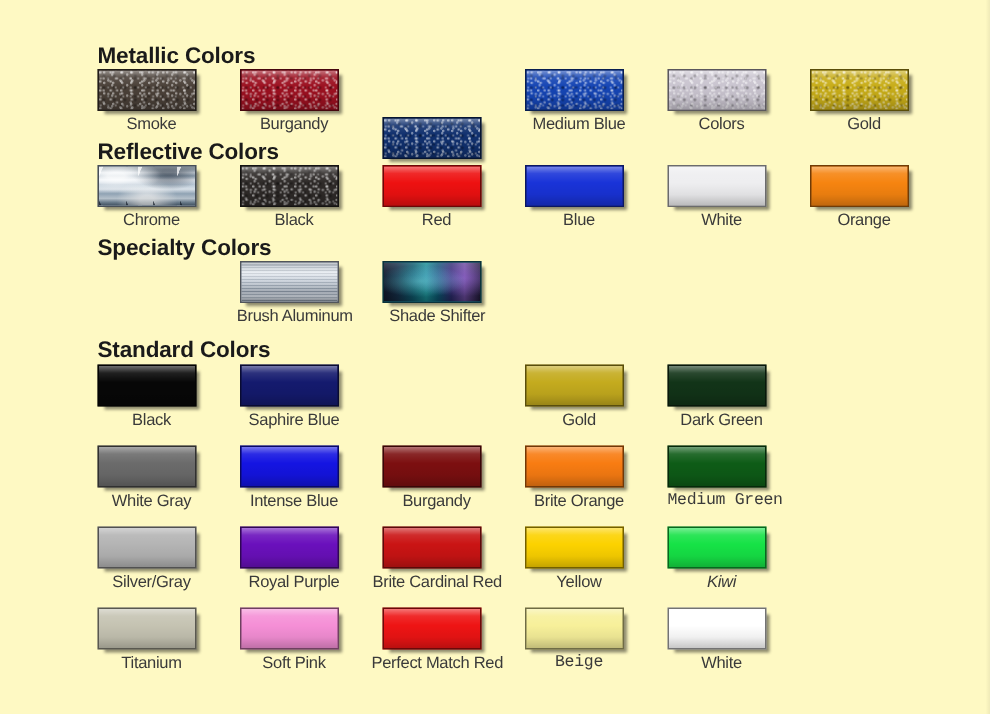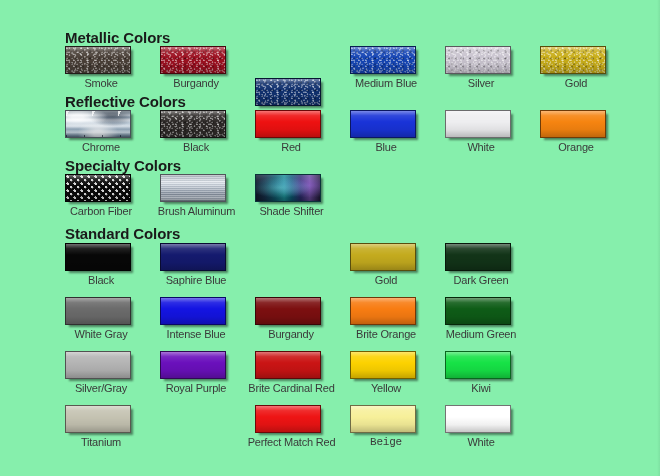--- a/index.html
+++ b/index.html
@@ -13,21 +13,21 @@
     overflow: hidden;
     font-family: "Liberation Sans", sans-serif;
     position: relative;
     background: #ffffff;
   }
   #sheet {
     position: absolute;
     left: 0; top: 0;
     width: 660px;
     height: 476px;
-    background: #86efac;
+    background: #fef9c3;
   }
   
   #sheet::after {
     content: "";
     position: absolute;
     right: 0; top: 0;
     width: 3px; height: 476px;
     background: linear-gradient(to right, rgba(0,0,0,0.0), rgba(0,0,0,0.06));
     pointer-events: none;
   }
@@ -184,21 +184,21 @@
         <span class="tex-metallic"></span>
         <span class="sheen"></span>
       </div>
       <div class="caption">Medium Blue</div>
     </div>
     <div class="swatch-cell" style="left: 445px; top: 46px;">
       <div class="chip" style="width: 66px; height: 28px; background: rgb(201, 196, 207);">
         <span class="tex-metallic"></span>
         <span class="sheen"></span>
       </div>
-      <div class="caption">Silver</div>
+      <div class="caption">Colors</div>
     </div>
     <div class="swatch-cell" style="left: 540px; top: 46px;">
       <div class="chip" style="width: 66px; height: 28px; background: rgb(200, 173, 24);">
         <span class="tex-metallic"></span>
         <span class="sheen"></span>
       </div>
       <div class="caption">Gold</div>
     </div>
     <div class="section-title" style="left: 65px; top: 94px;">Reflective Colors</div>
     <div class="swatch-cell" style="left: 65px; top: 110px;">
@@ -235,29 +235,20 @@
       </div>
       <div class="caption">White</div>
     </div>
     <div class="swatch-cell" style="left: 540px; top: 110px;">
       <div class="chip" style="width: 66px; height: 28px; background: rgb(246, 132, 16);">
         <span class="sheen"></span>
       </div>
       <div class="caption">Orange</div>
     </div>
     <div class="section-title" style="left: 65px; top: 158px;">Specialty Colors</div>
-    <div class="swatch-cell" style="left: 65px; top: 174px;">
-      <div class="chip" style="width: 66px; height: 28px; background: rgb(10, 10, 10);">
-        <span class="tex-carbon">
-          <span class="weave"></span>
-        </span>
-        <span class="sheen"></span>
-      </div>
-      <div class="caption">Carbon Fiber</div>
-    </div>
     <div class="swatch-cell" style="left: 160px; top: 174px;">
       <div class="chip" style="width: 66px; height: 28px; background: rgb(179, 189, 201);">
         <span class="tex-brush">
           <span class="lines"></span>
         </span>
         <span class="sheen"></span>
       </div>
       <div class="caption wide">Brush Aluminum</div>
     </div>
     <div class="swatch-cell" style="left: 255px; top: 174px;">
@@ -310,21 +301,21 @@
         <span class="sheen"></span>
       </div>
       <div class="caption">Burgandy</div>
     </div>
     <div class="swatch-cell" style="left: 350px; top: 297px;">
       <div class="chip" style="width: 66px; height: 28px; background: rgb(248, 124, 18);">
         <span class="sheen"></span>
       </div>
       <div class="caption">Brite Orange</div>
     </div>
-    <div class="swatch-cell" style="left: 445px; top: 297px;">
+    <div class="swatch-cell" style="left: 445px; top: 297px; font-family: Liberation Mono, monospace;">
       <div class="chip" style="width: 66px; height: 28px; background: rgb(14, 92, 23);">
         <span class="sheen"></span>
       </div>
       <div class="caption">Medium Green</div>
     </div>
     <div class="swatch-cell" style="left: 65px; top: 351px;">
       <div class="chip" style="width: 66px; height: 28px; background: rgb(180, 180, 180);">
         <span class="sheen"></span>
       </div>
       <div class="caption">Silver/Gray</div>
@@ -340,32 +331,38 @@
         <span class="sheen"></span>
       </div>
       <div class="caption wide">Brite Cardinal Red</div>
     </div>
     <div class="swatch-cell" style="left: 350px; top: 351px;">
       <div class="chip" style="width: 66px; height: 28px; background: rgb(252, 210, 0);">
         <span class="sheen"></span>
       </div>
       <div class="caption">Yellow</div>
     </div>
-    <div class="swatch-cell" style="left: 445px; top: 351px;">
+    <div class="swatch-cell" style="left: 445px; top: 351px; font-style: italic;">
       <div class="chip" style="width: 66px; height: 28px; background: rgb(22, 226, 70);">
         <span class="sheen"></span>
       </div>
       <div class="caption">Kiwi</div>
     </div>
     <div class="swatch-cell" style="left: 65px; top: 405px;">
       <div class="chip" style="width: 66px; height: 28px; background: rgb(197, 195, 178);">
         <span class="sheen"></span>
       </div>
       <div class="caption">Titanium</div>
     </div>
+    <div class="swatch-cell" style="left: 160px; top: 405px;">
+      <div class="chip" style="width: 66px; height: 28px; background: rgb(245, 143, 214);">
+        <span class="sheen"></span>
+      </div>
+      <div class="caption">Soft Pink</div>
+    </div>
     <div class="swatch-cell" style="left: 255px; top: 405px;">
       <div class="chip" style="width: 66px; height: 28px; background: rgb(238, 20, 20);">
         <span class="sheen"></span>
       </div>
       <div class="caption wide">Perfect Match Red</div>
     </div>
     <div class="swatch-cell" style="left: 350px; top: 405px; font-family: Liberation Mono, monospace;">
       <div class="chip" style="width: 66px; height: 28px; background: rgb(247, 240, 154);">
         <span class="sheen"></span>
       </div>

